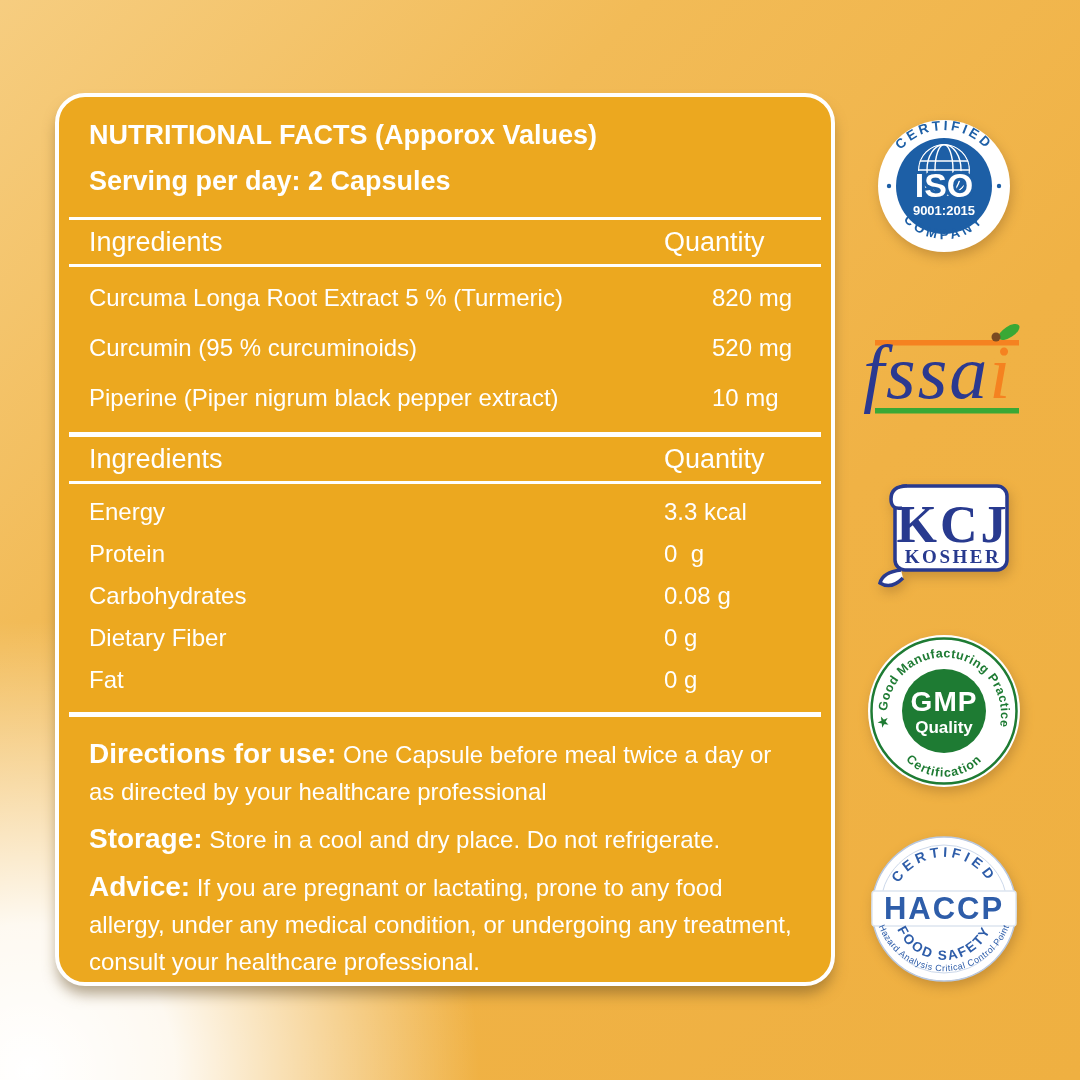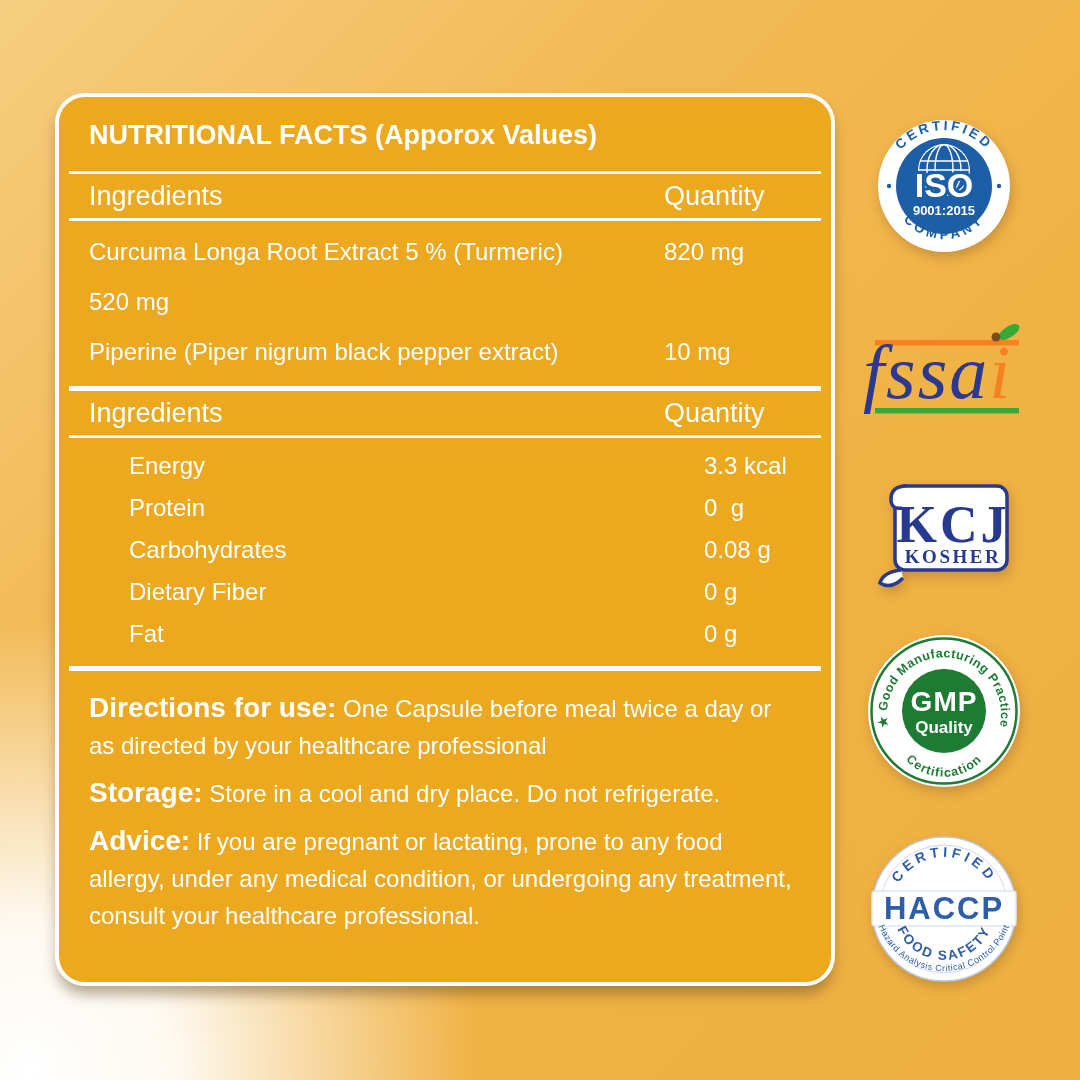--- a/index.html
+++ b/index.html
@@ -17,53 +17,55 @@
   }
   .card h1,.card h2{color:#fff;font-weight:bold;margin:0 30px;}
   .card h1{font-size:27px;line-height:32px;margin-top:22px;}
   .card h2{font-size:27px;line-height:32px;margin-top:14px;}
   .rule{height:3px;background:#fff;margin:0 10px;}
   .rule.r1{margin-top:20px;}
   .rule.thick{height:5px;}
   .row{display:grid;grid-template-columns:575px 1fr;align-items:baseline;margin:0 30px;color:#fff;}
   .thead{font-weight:normal;font-size:27px;line-height:32px;margin-top:6px;margin-bottom:6px;}
   .trow{font-size:24px;line-height:28px;}
-  .t1 .trow{margin-top:22px;}
+  .t1 .trow{margin-top:22px;gap:48px;}
   .t1 .trow:first-of-type{margin-top:17px;}
   .t2 .trow{margin-top:14px;}
   .t1{margin-bottom:20px;}
-  .t2{margin-bottom:18px;padding-left:40px;}
+  .t2{margin-bottom:18px;}
   .qty{white-space:pre-wrap;}
   .note{color:#fff;font-size:24px;line-height:37px;margin:10px 30px 0;}
   .note:first-of-type{margin-top:18px;}
   .note b{font-size:28px;}
   .badges svg{position:absolute;}
   .shadowed{filter:drop-shadow(2px 5px 6px rgba(150,105,40,.45));}
   svg text{font-family:"Liberation Sans",sans-serif;}
   svg .serif{font-family:"Liberation Serif",serif;}
 </style>
 </head>
 <body>
 
 <section class="card">
   <h1>NUTRITIONAL FACTS (Apporox Values)</h1>
+  <h2>Serving per day: 2 Capsules</h2>
 
   <div class="rule r1"></div>
   <div class="row thead">
     <span>Ingredients</span>
     <span>Quantity</span>
   </div>
   <div class="rule"></div>
 
   <div class="t1">
     <div class="row trow">
       <span>Curcuma Longa Root Extract 5 % (Turmeric)</span>
       <span class="qty">820 mg</span>
     </div>
     <div class="row trow">
+      <span>Curcumin (95 % curcuminoids)</span>
       <span class="qty">520 mg</span>
     </div>
     <div class="row trow">
       <span>Piperine (Piper nigrum black pepper extract)</span>
       <span class="qty">10 mg</span>
     </div>
   </div>
 
   <div class="rule thick"></div>
   <div class="row thead">

